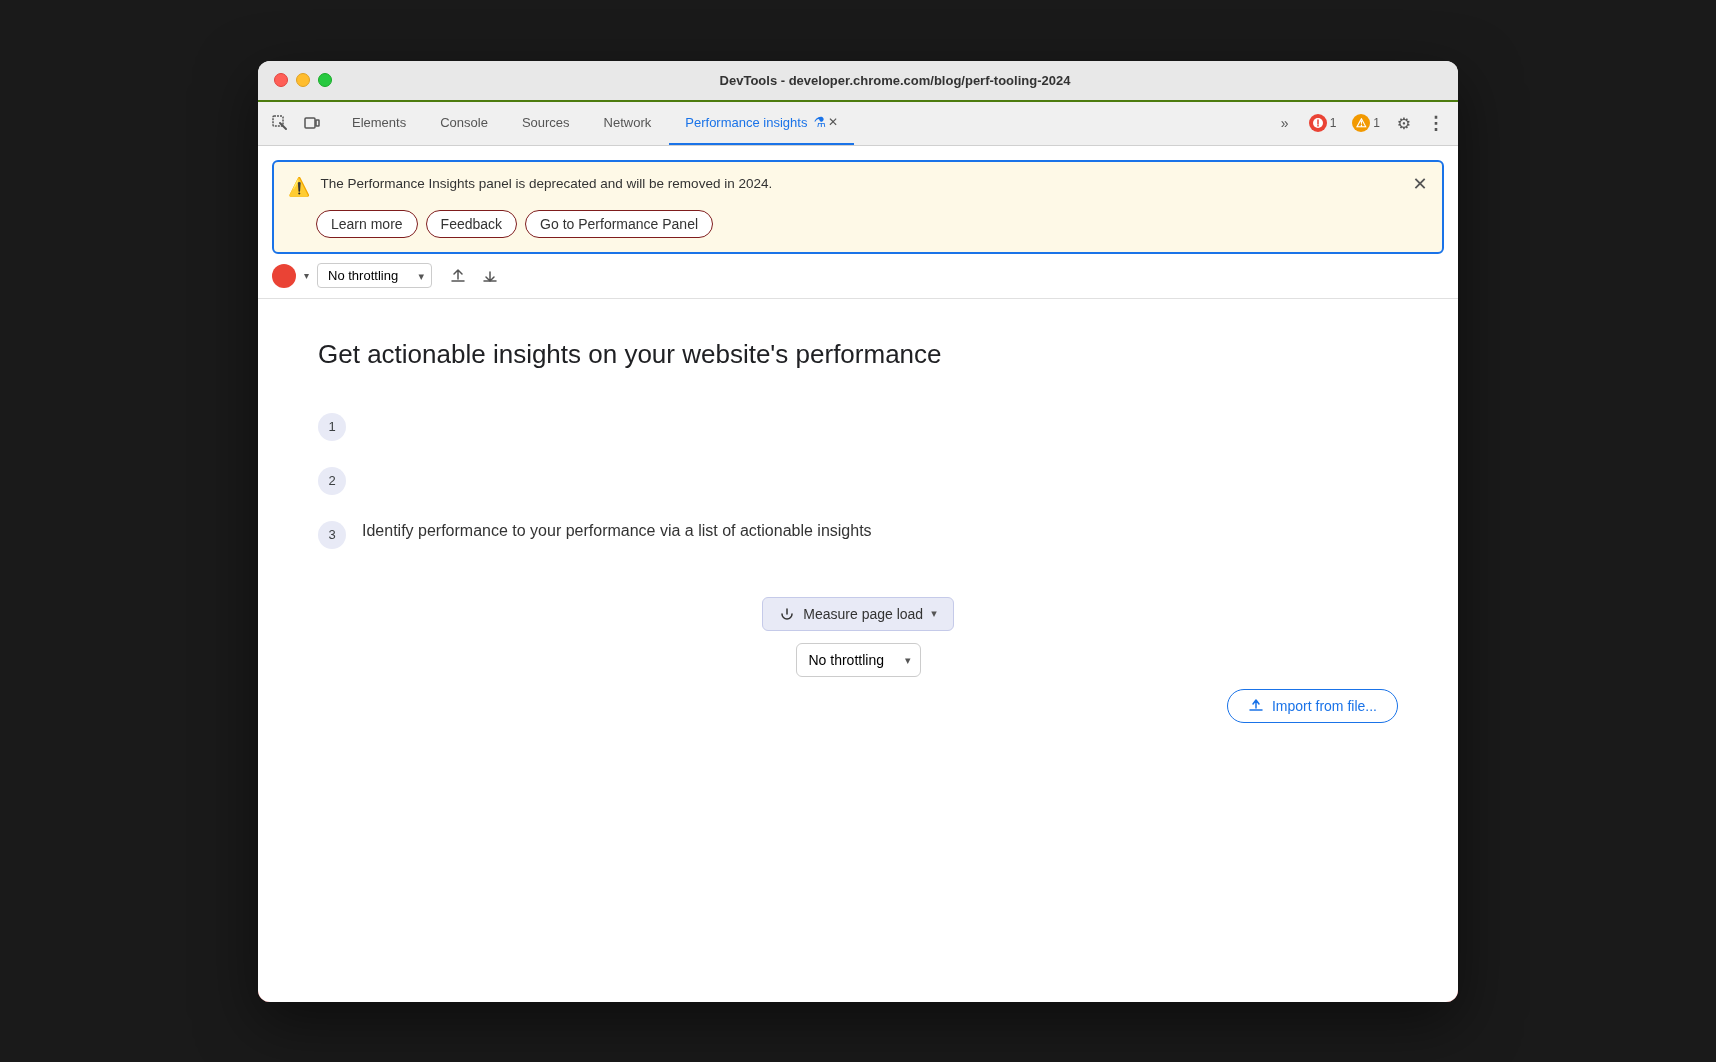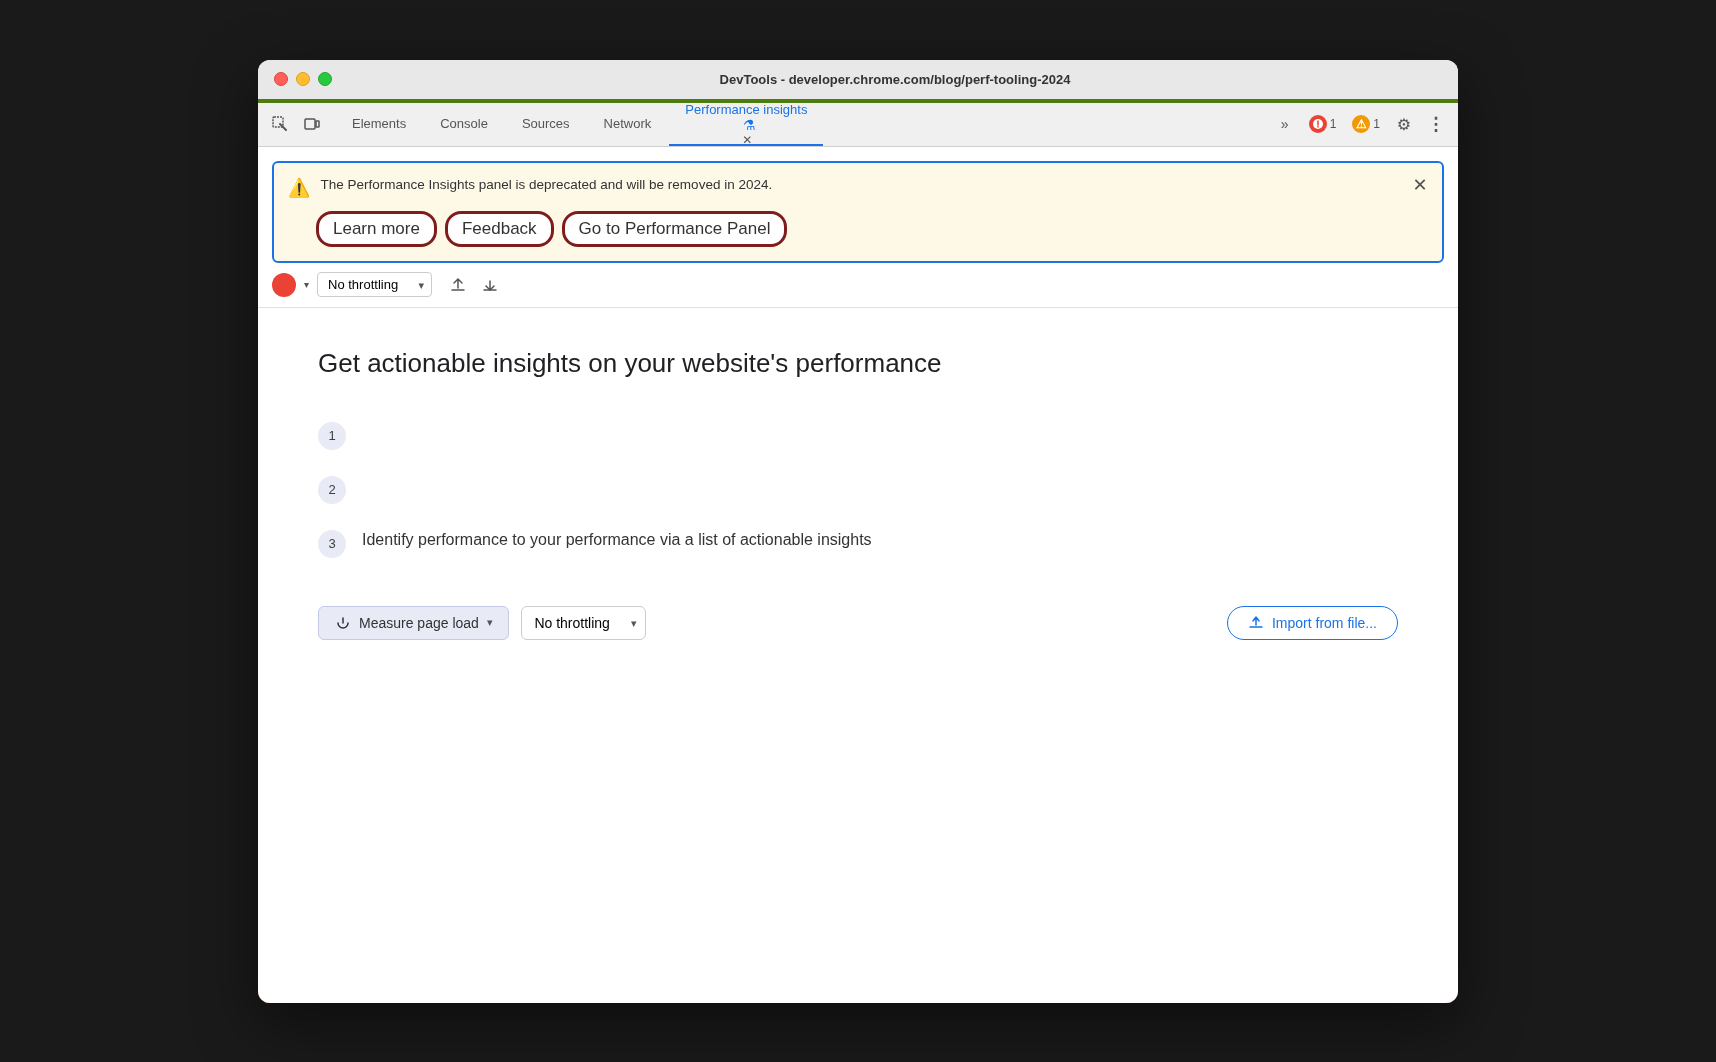--- a/index.html
+++ b/index.html
@@ -17,21 +17,21 @@
       border-radius: 12px;
       overflow: hidden;
       box-shadow: 0 20px 60px rgba(0,0,0,0.5);
     }
     .titlebar {
       background: #e8e8e8;
       padding: 12px 16px;
       display: flex;
       align-items: center;
       gap: 8px;
-      border-bottom: 4px solid #4d7c0f;
+      border-bottom: 2px solid #4d7c0f;
     }
     .traffic-lights {
       display: flex;
       gap: 8px;
       margin-right: 8px;
     }
     .traffic-light {
       width: 14px;
       height: 14px;
       border-radius: 50%;
@@ -86,21 +86,20 @@
       align-items: center;
       font-size: 13px;
       color: #555;
       cursor: pointer;
       white-space: nowrap;
       border-bottom: 2px solid transparent;
     }
     .tab.active {
       color: #1a73e8;
       border-bottom: 2px solid #1a73e8;
-      flex-direction: column;
     }
     .tabs-right {
       margin-left: auto;
       display: flex;
       align-items: center;
       gap: 4px;
     }
     .badge-btn {
       display: flex;
       align-items: center;
@@ -164,24 +163,24 @@
       font-size: 18px;
       flex-shrink: 0;
     }
     .banner-buttons {
       display: flex;
       gap: 8px;
       margin-left: 28px;
     }
     .banner-btn {
       padding: 5px 14px;
-      border: 3px solid #7f1d1d;
+      border: 1px solid #7f1d1d;
       border-radius: 16px;
       background: white;
-      font-size: 17px;
+      font-size: 14px;
       color: #333;
       cursor: pointer;
     }
     .close-btn {
       position: absolute;
       top: 10px;
       right: 10px;
       background: none;
       border: none;
       font-size: 18px;
@@ -293,20 +292,21 @@
     }
     .step-text {
       font-size: 16px;
       color: #333;
       line-height: 1.5;
     }
     .action-row {
       display: flex;
       align-items: center;
       gap: 12px;
+      flex-direction: column;
     }
     .measure-btn {
       display: flex;
       align-items: center;
       gap: 8px;
       padding: 8px 16px;
       background: #e8eaf6;
       border: 1px solid #c5cae9;
       border-radius: 6px;
       cursor: pointer;

